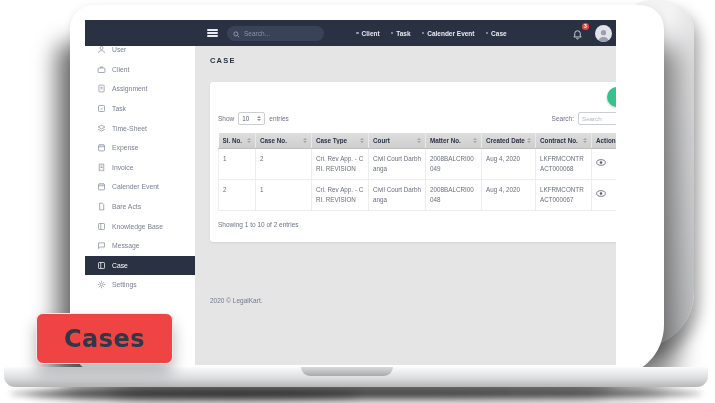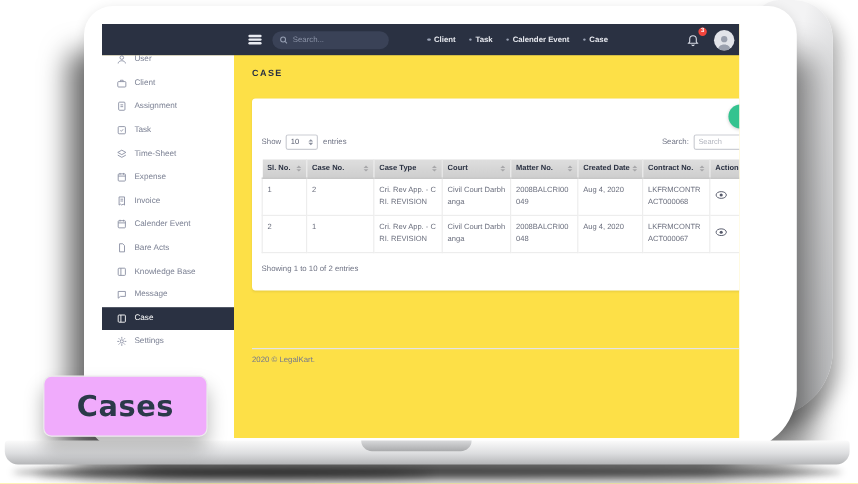--- a/index.html
+++ b/index.html
@@ -16,42 +16,42 @@
     box-shadow:6px 10px 14px rgba(0,0,0,.3);
   }
   .screen{
     position:absolute; left:70px; top:5px; width:594px; height:372px;
     background:#fff; border-radius:24px 24px 52px 38px;
     padding:15px 48px 12px 15px;
     box-shadow:-26px 26px 22px -12px rgba(0,0,0,.55),
                 26px 28px 26px -12px rgba(0,0,0,.45),
                 0 2px 10px rgba(0,0,0,.10);
   }
-  .app{ position:relative; width:531px; height:345px; overflow:hidden; background:#fde047; }
+  .app{ position:relative; width:531px; height:345px; overflow:hidden; background:#e5e5e5; }
   .base{
     position:absolute; left:4px; top:367px; width:704px; height:20px;
     background:linear-gradient(180deg,#fbfbfb,#dcdddf 55%,#b5b6b8);
     border-radius:3px 3px 11px 11px; z-index:6;
   }
   .base-notch{
     position:absolute; left:301px; top:367px; width:92px; height:9px;
     background:linear-gradient(180deg,#d9dadc,#a9aaac);
     border-radius:0 0 46px 46px; z-index:7;
   }
   .floor-shadow{
     position:absolute; left:10px; top:389px; width:692px; height:9px;
     background:rgba(15,15,15,.6); border-radius:50%; filter:blur(3px); z-index:5;
   }
   .floor-shadow2{
     position:absolute; left:30px; top:391px; width:330px; height:8px;
     background:rgba(10,10,10,.5); border-radius:50%; filter:blur(4px); z-index:5;
   }
   .callout{
     position:absolute; left:36px; top:313px; width:137px; height:51px;
-    background:#f0abfc; border:1px solid #ececec; border-radius:7px; z-index:9;
+    background:#ef4444; border:1px solid #ececec; border-radius:7px; z-index:9;
     display:flex; align-items:center; justify-content:center;
     box-shadow:0 10px 16px rgba(0,0,0,.28);
   }
   .callout span{
     font-family:"DejaVu Sans", sans-serif; font-size:24px; font-weight:bold;
     color:#2b3949; letter-spacing:.5px;
   }
   
   .navbar{
     position:relative; z-index:3; height:26px; background:#2a3142;

